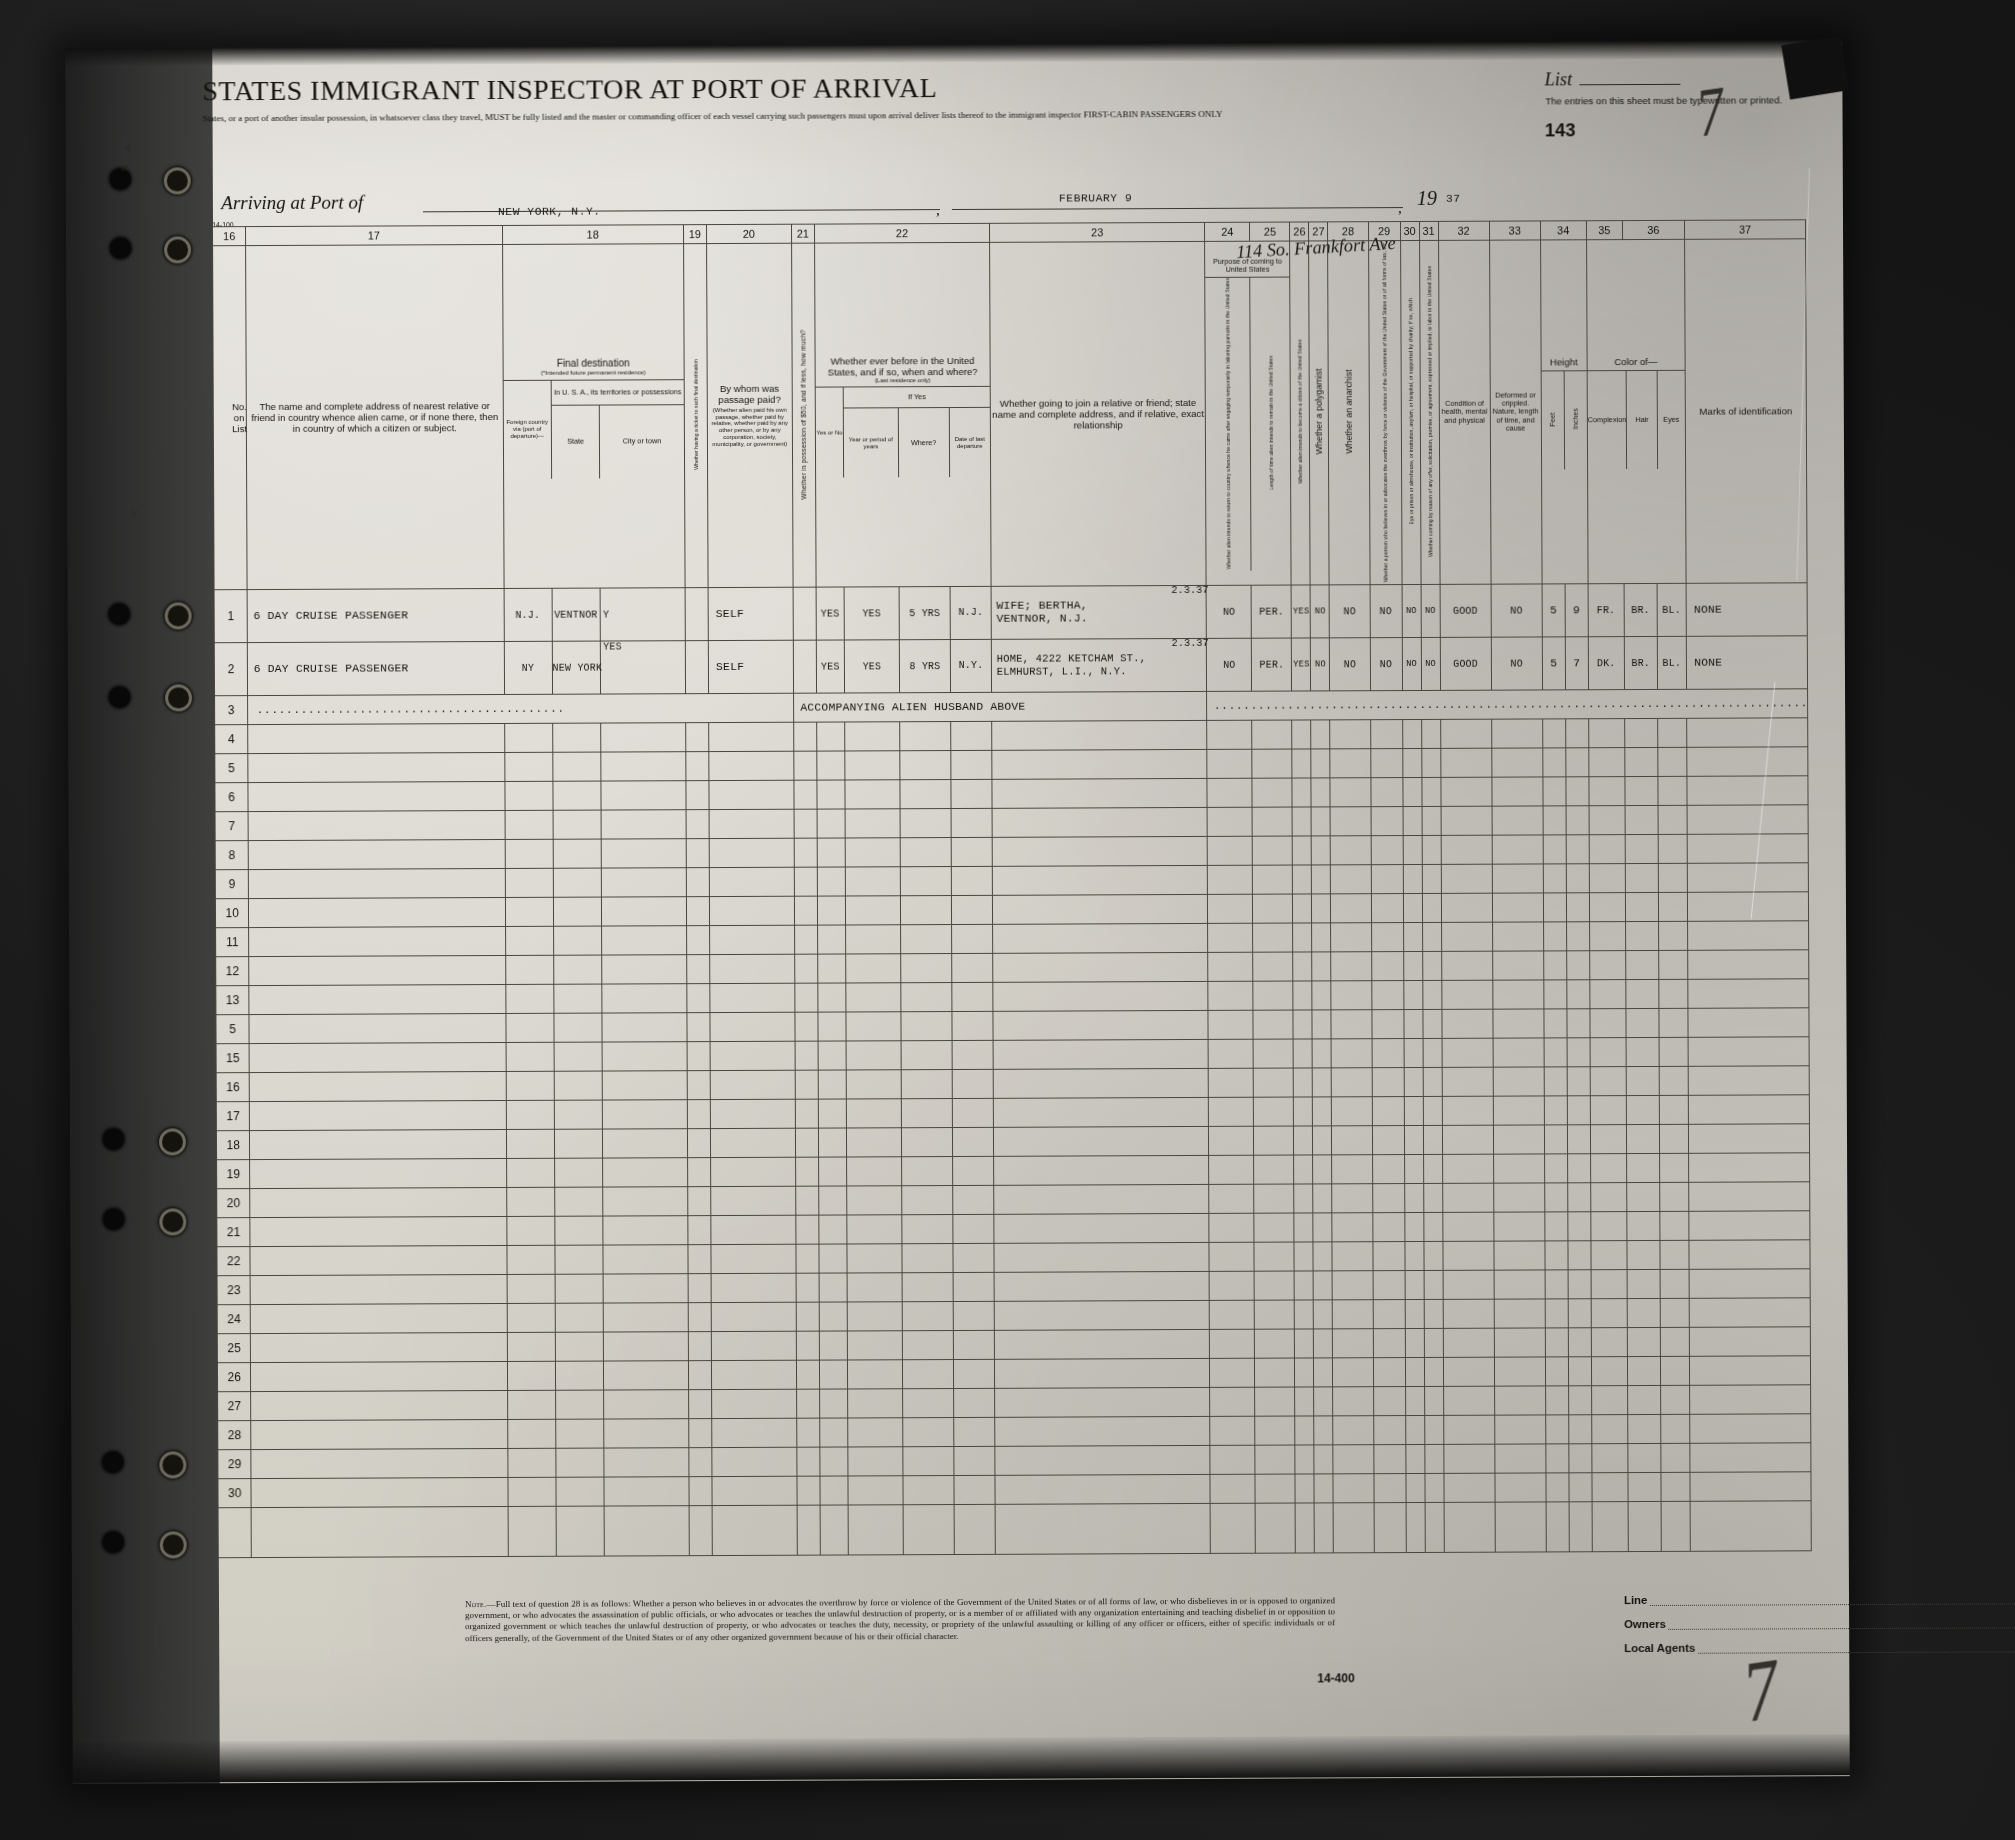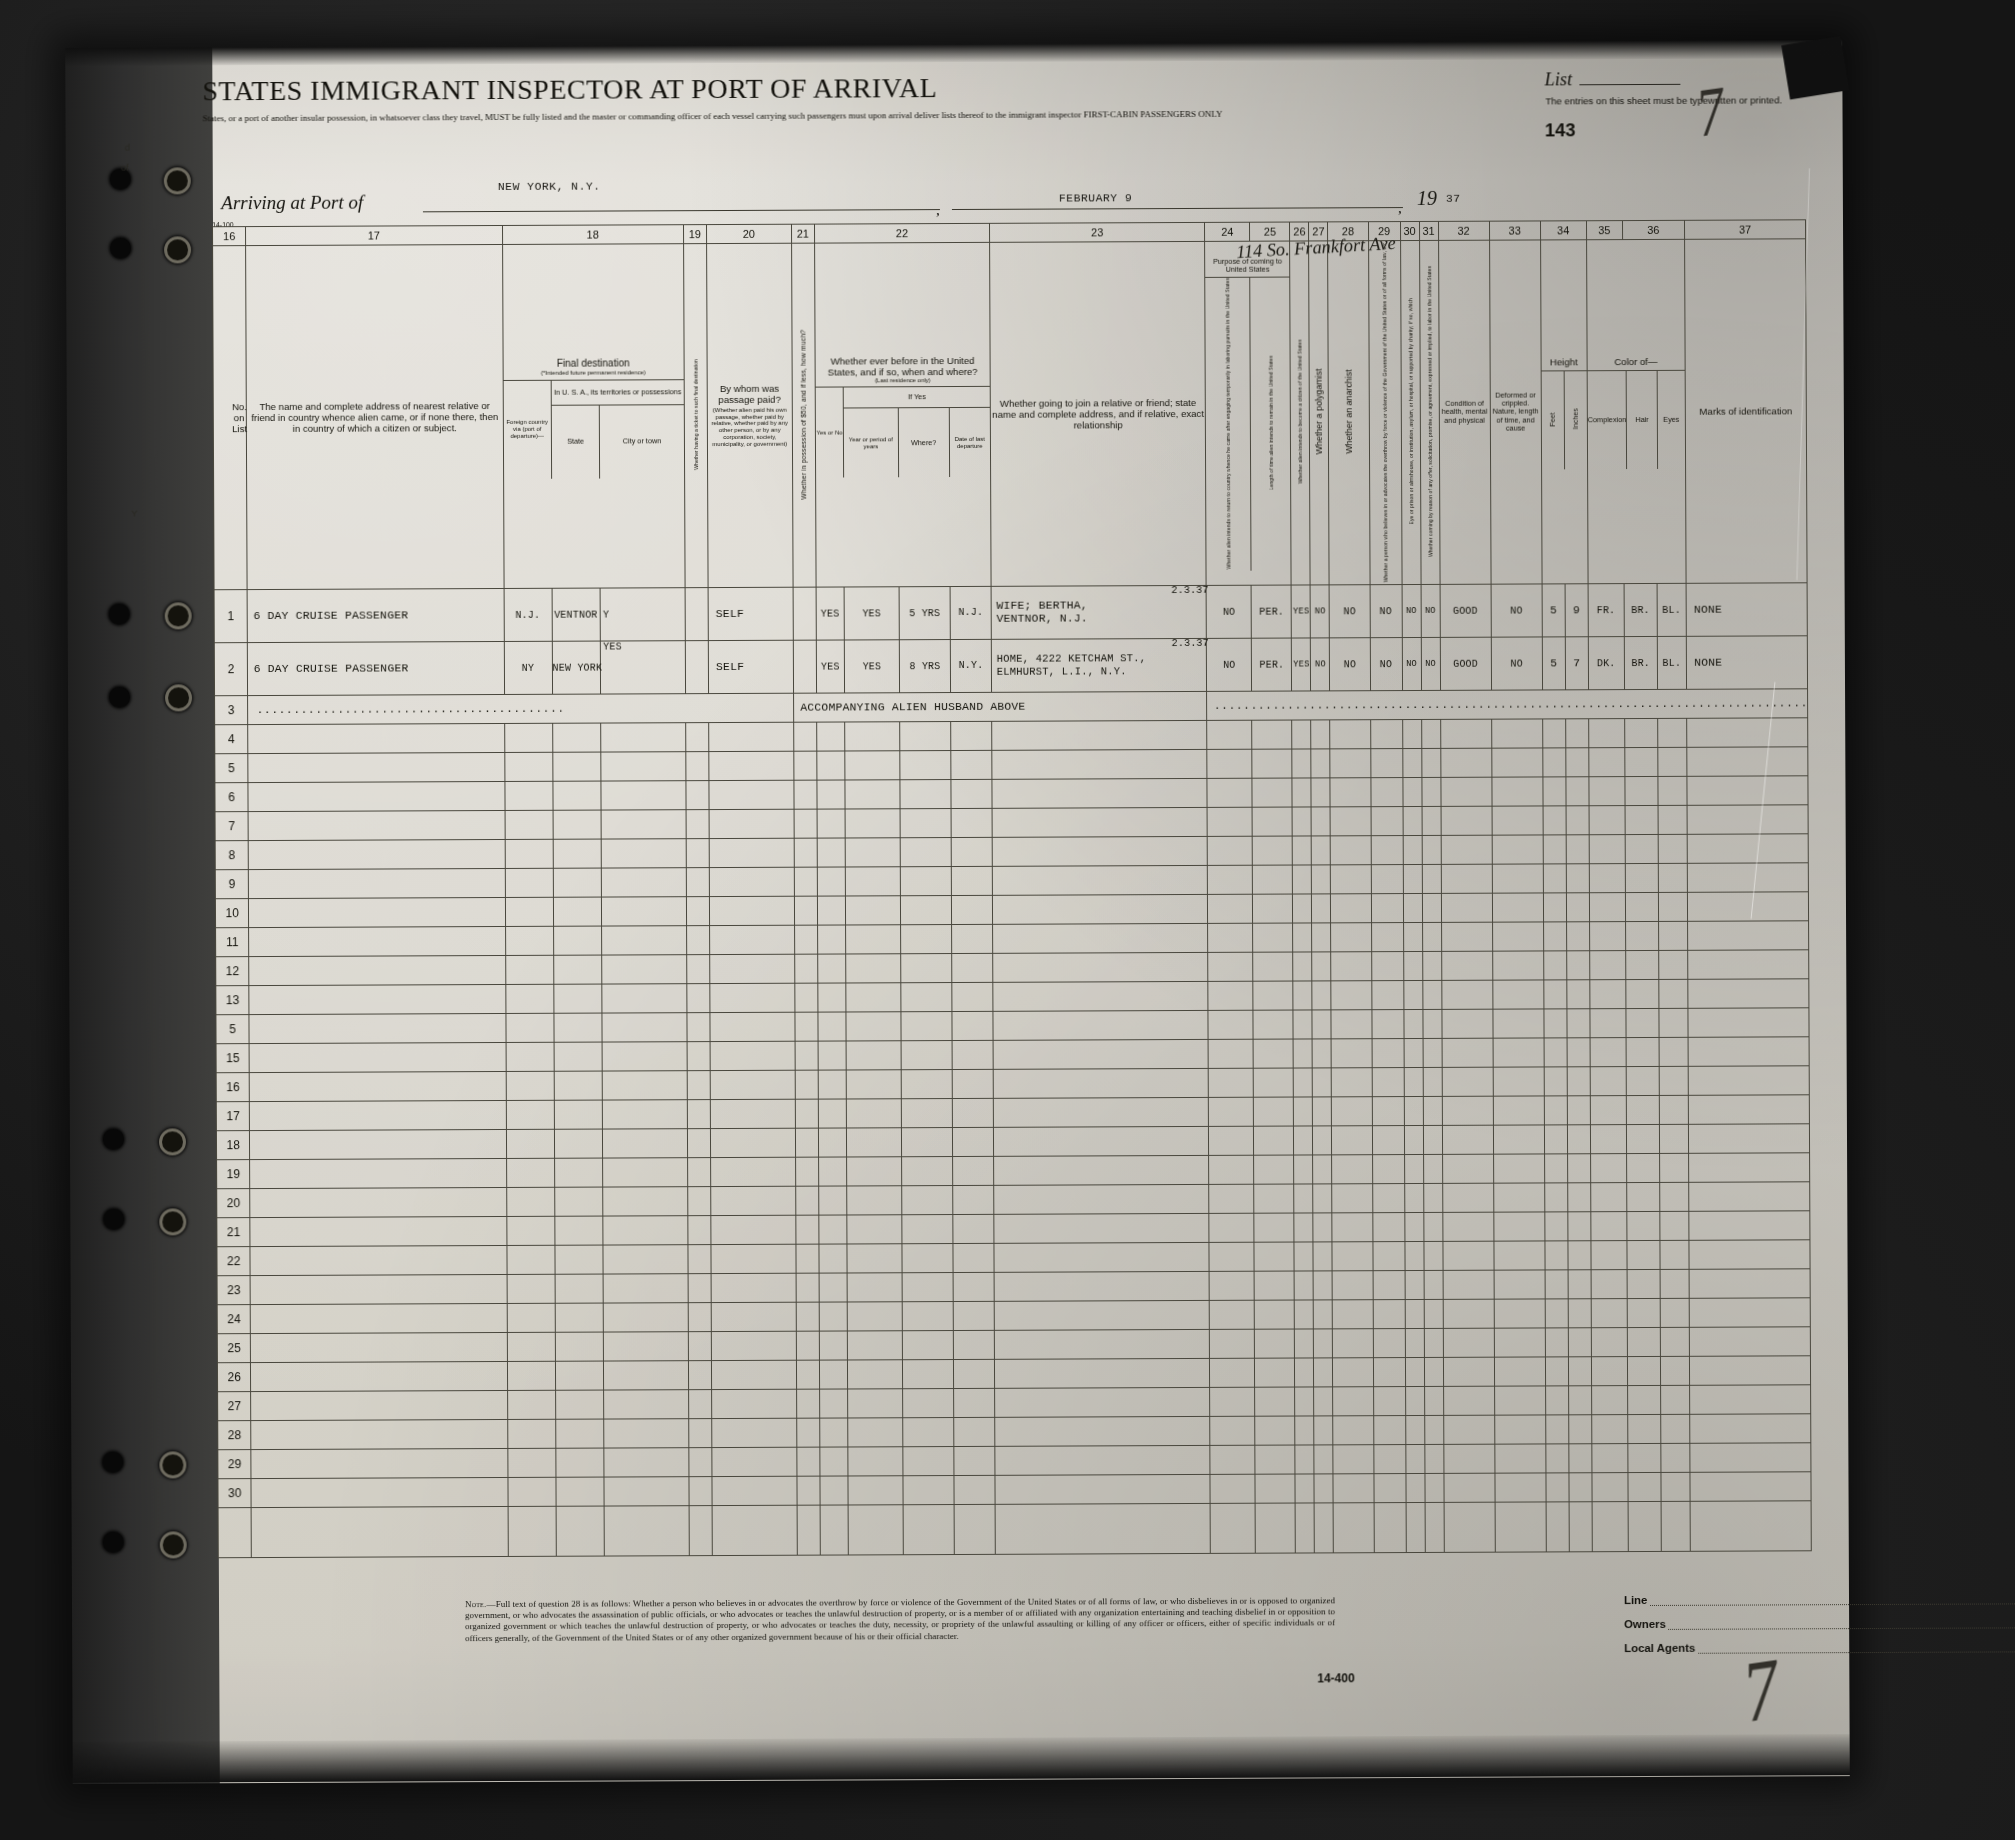--- a/index.html
+++ b/index.html
@@ -352,21 +352,21 @@
           <span class="list-word">List</span>
           <span class="list-rule"></span>
         </div>
         <div class="hdr-note">The entries on this sheet must be typewritten or printed.</div>
         <div class="stamp-no">143</div>
       </div>
       <div class="script7" style="left:1491px; top:4.6px;">7</div>
 
       <div class="arriving">Arriving at Port of</div>
       <div class="arr-line" style="left:220px; top:137px; width:517px;"></div>
-      <div class="typed" style="position:absolute; left:295px; top:107px;">NEW YORK, N.Y.</div>
+      <div class="typed" style="position:absolute; left:295px; top:132px;">NEW YORK, N.Y.</div>
       <div class="arr-line" style="left:749px; top:137px; width:451px;"></div>
       <div class="typed" style="position:absolute; left:856px; top:121px;">FEBRUARY  9</div>
       <div style="position:absolute; left:1214px; top:117px; font-family:'Liberation Serif',serif; font-style:italic; font-size:20px;">19</div>
       <div class="typed" style="position:absolute; left:1243px; top:123px;">37</div>
       <div style="position:absolute; left:733px; top:129px; font-size:15.6px;">,</div>
       <div style="position:absolute; left:1195px; top:129px; font-size:15.6px;">,</div>
       <div style="position:absolute; left:9.2px; top:146px; font-family:'Liberation Sans',sans-serif; font-size:6.9px;">14-100</div>
 
       <div id="tablewrap">
         <table class="manifest">

